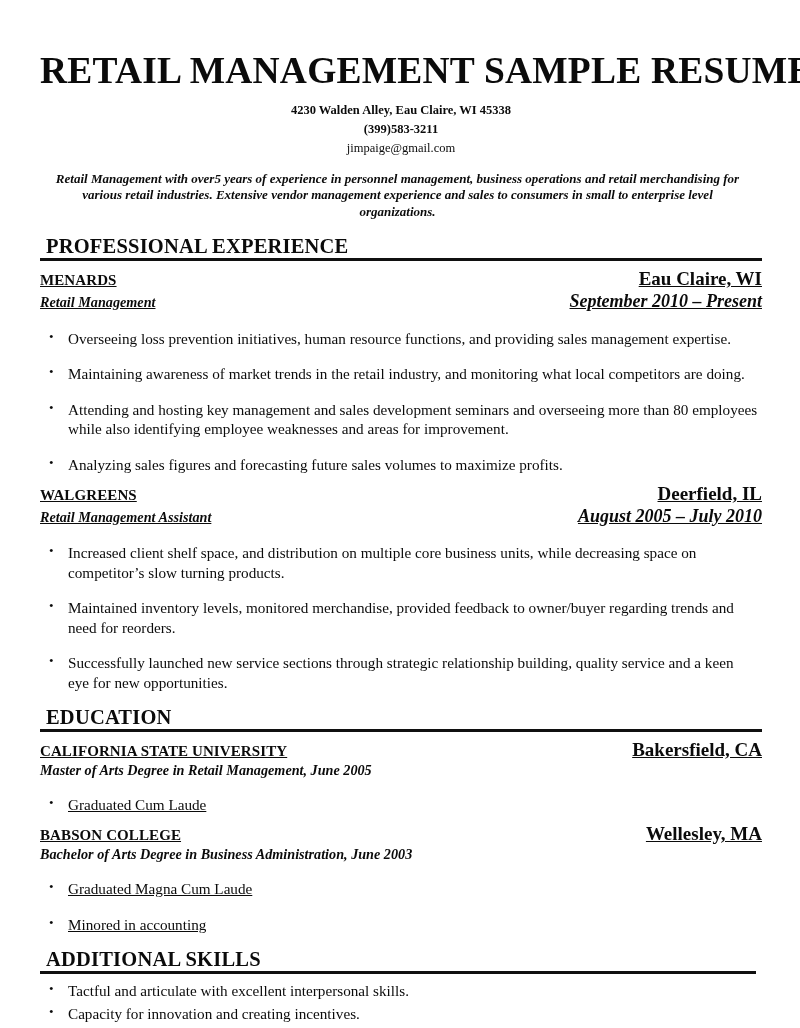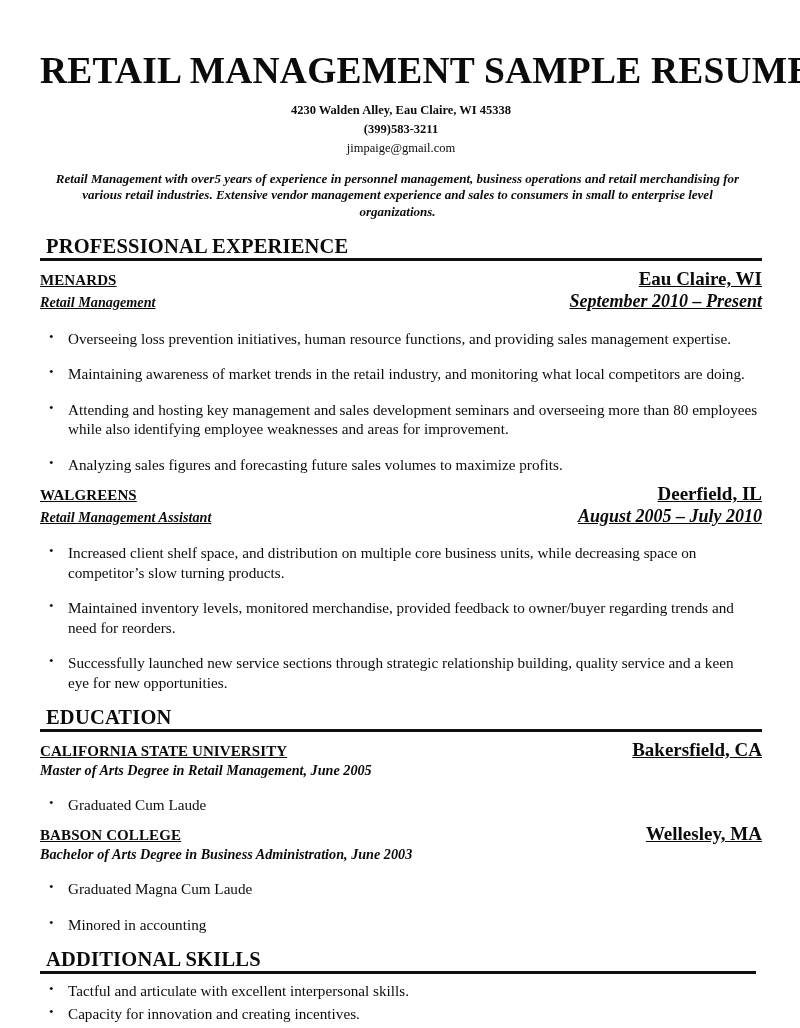--- a/index.html
+++ b/index.html
@@ -138,20 +138,21 @@
   ul.bullets li::before {
     content: "\2022";
     position: absolute;
     left: 9px;
     top: -1px;
     font-size: 13px;
     line-height: 1.42;
   }
   ul.bullets.edu li {
     font-size: 15.2px;
+    text-decoration: underline;
   }
   ul.bullets.skills {
     margin-top: 7px;
     font-family: Liberation Serif, serif;
   }
   ul.bullets.skills li {
     margin-top: 3px;
   }
 </style>
 </head>

